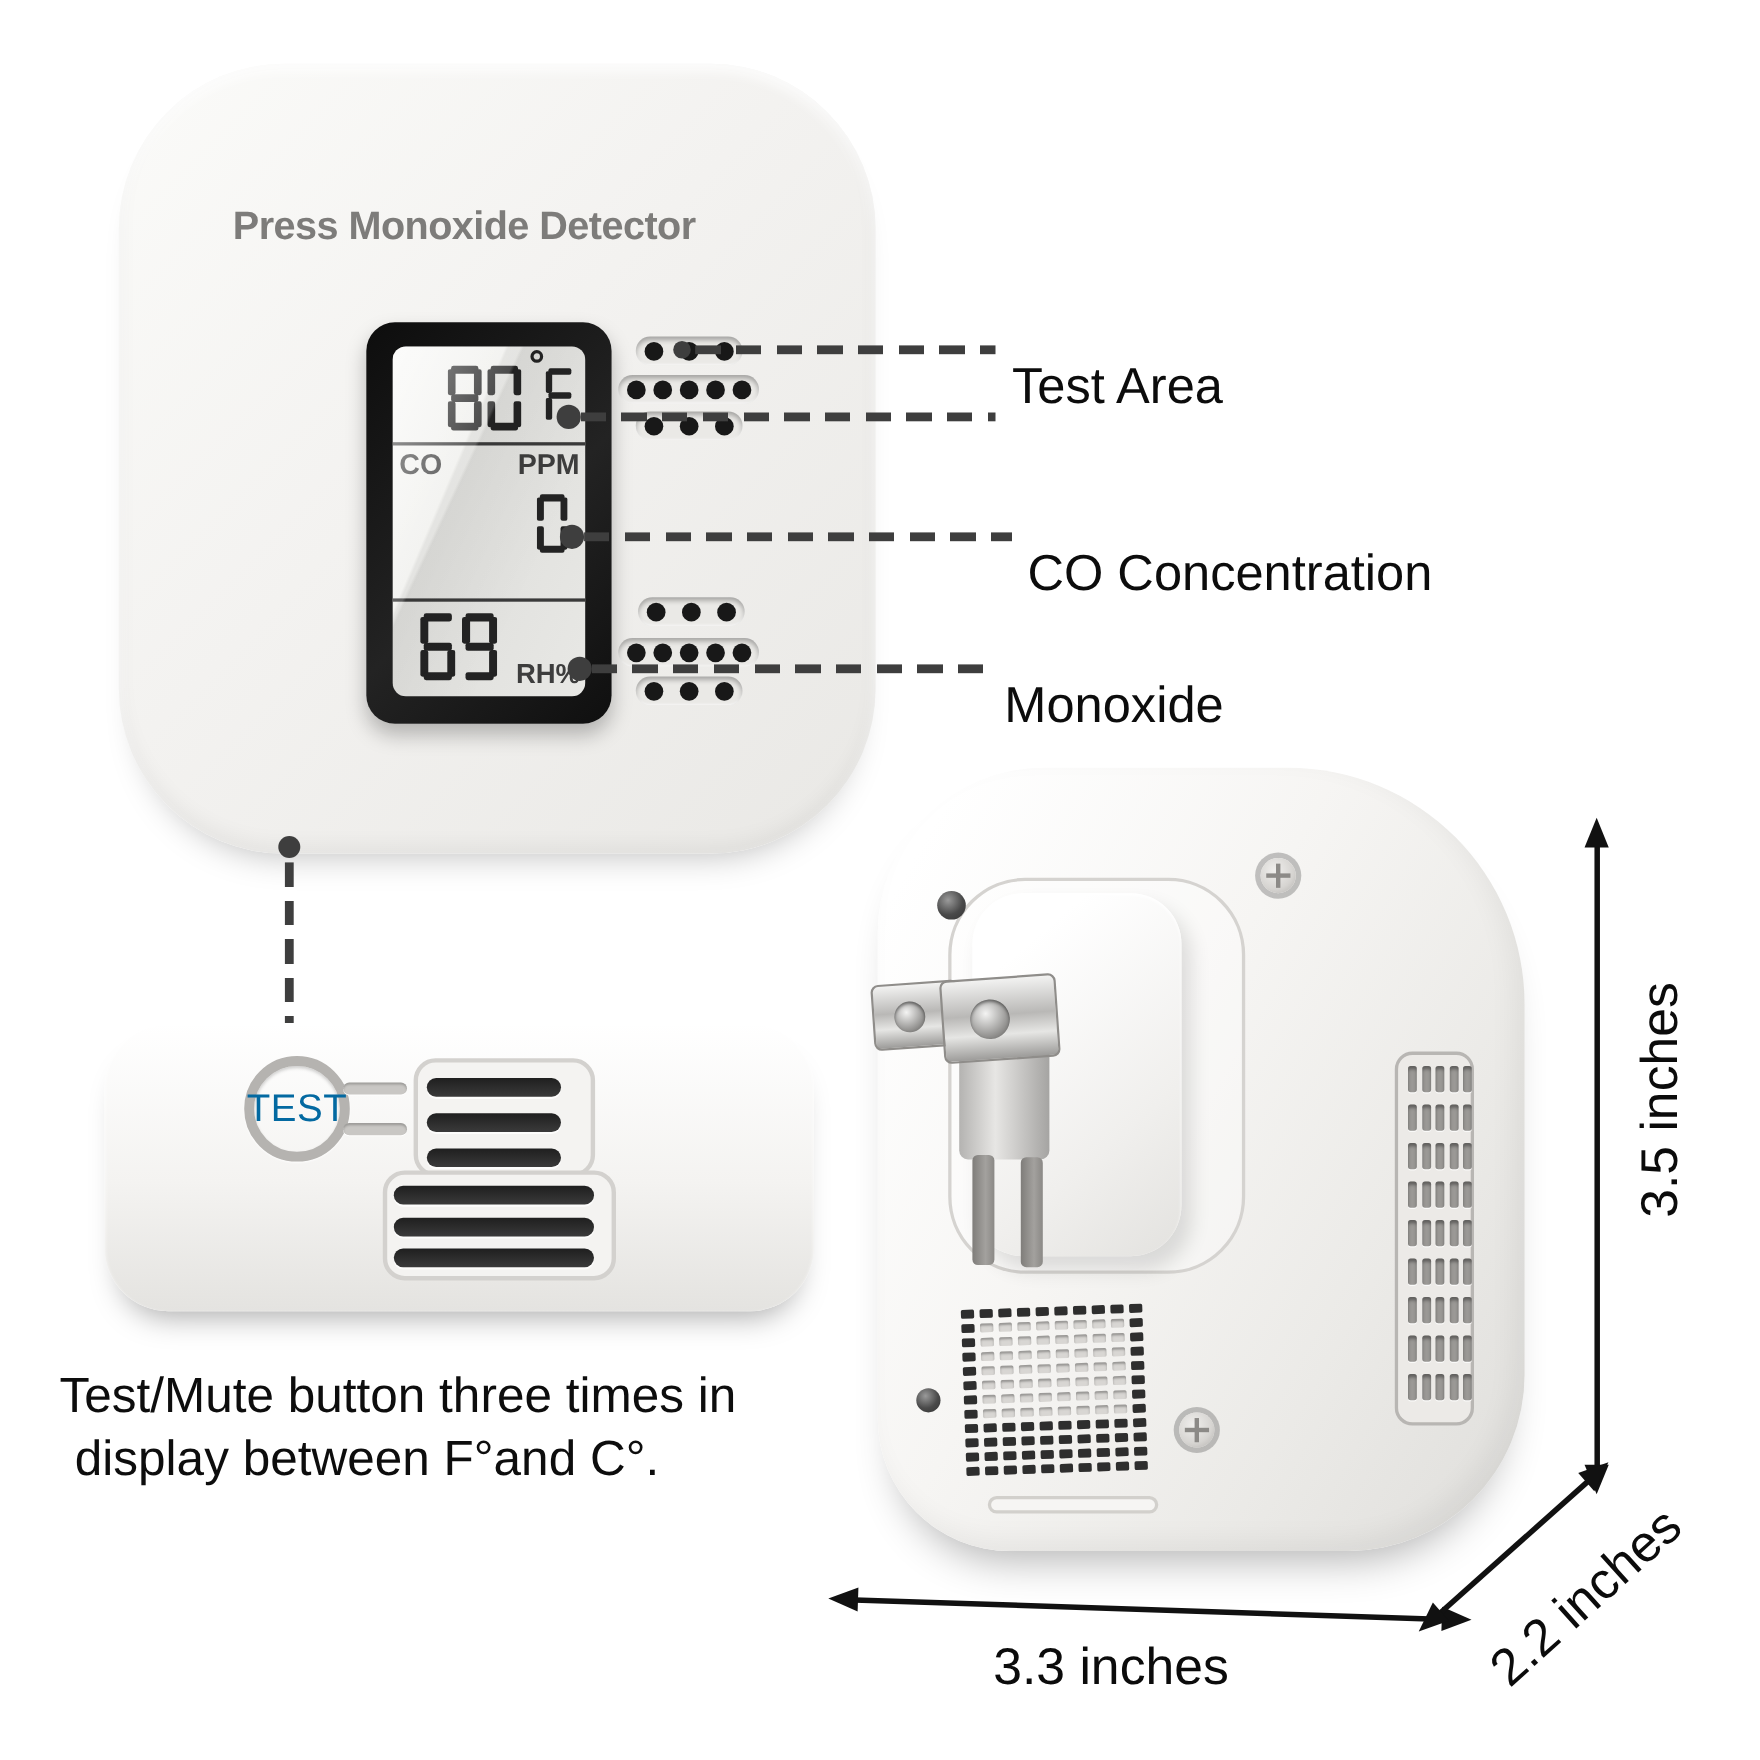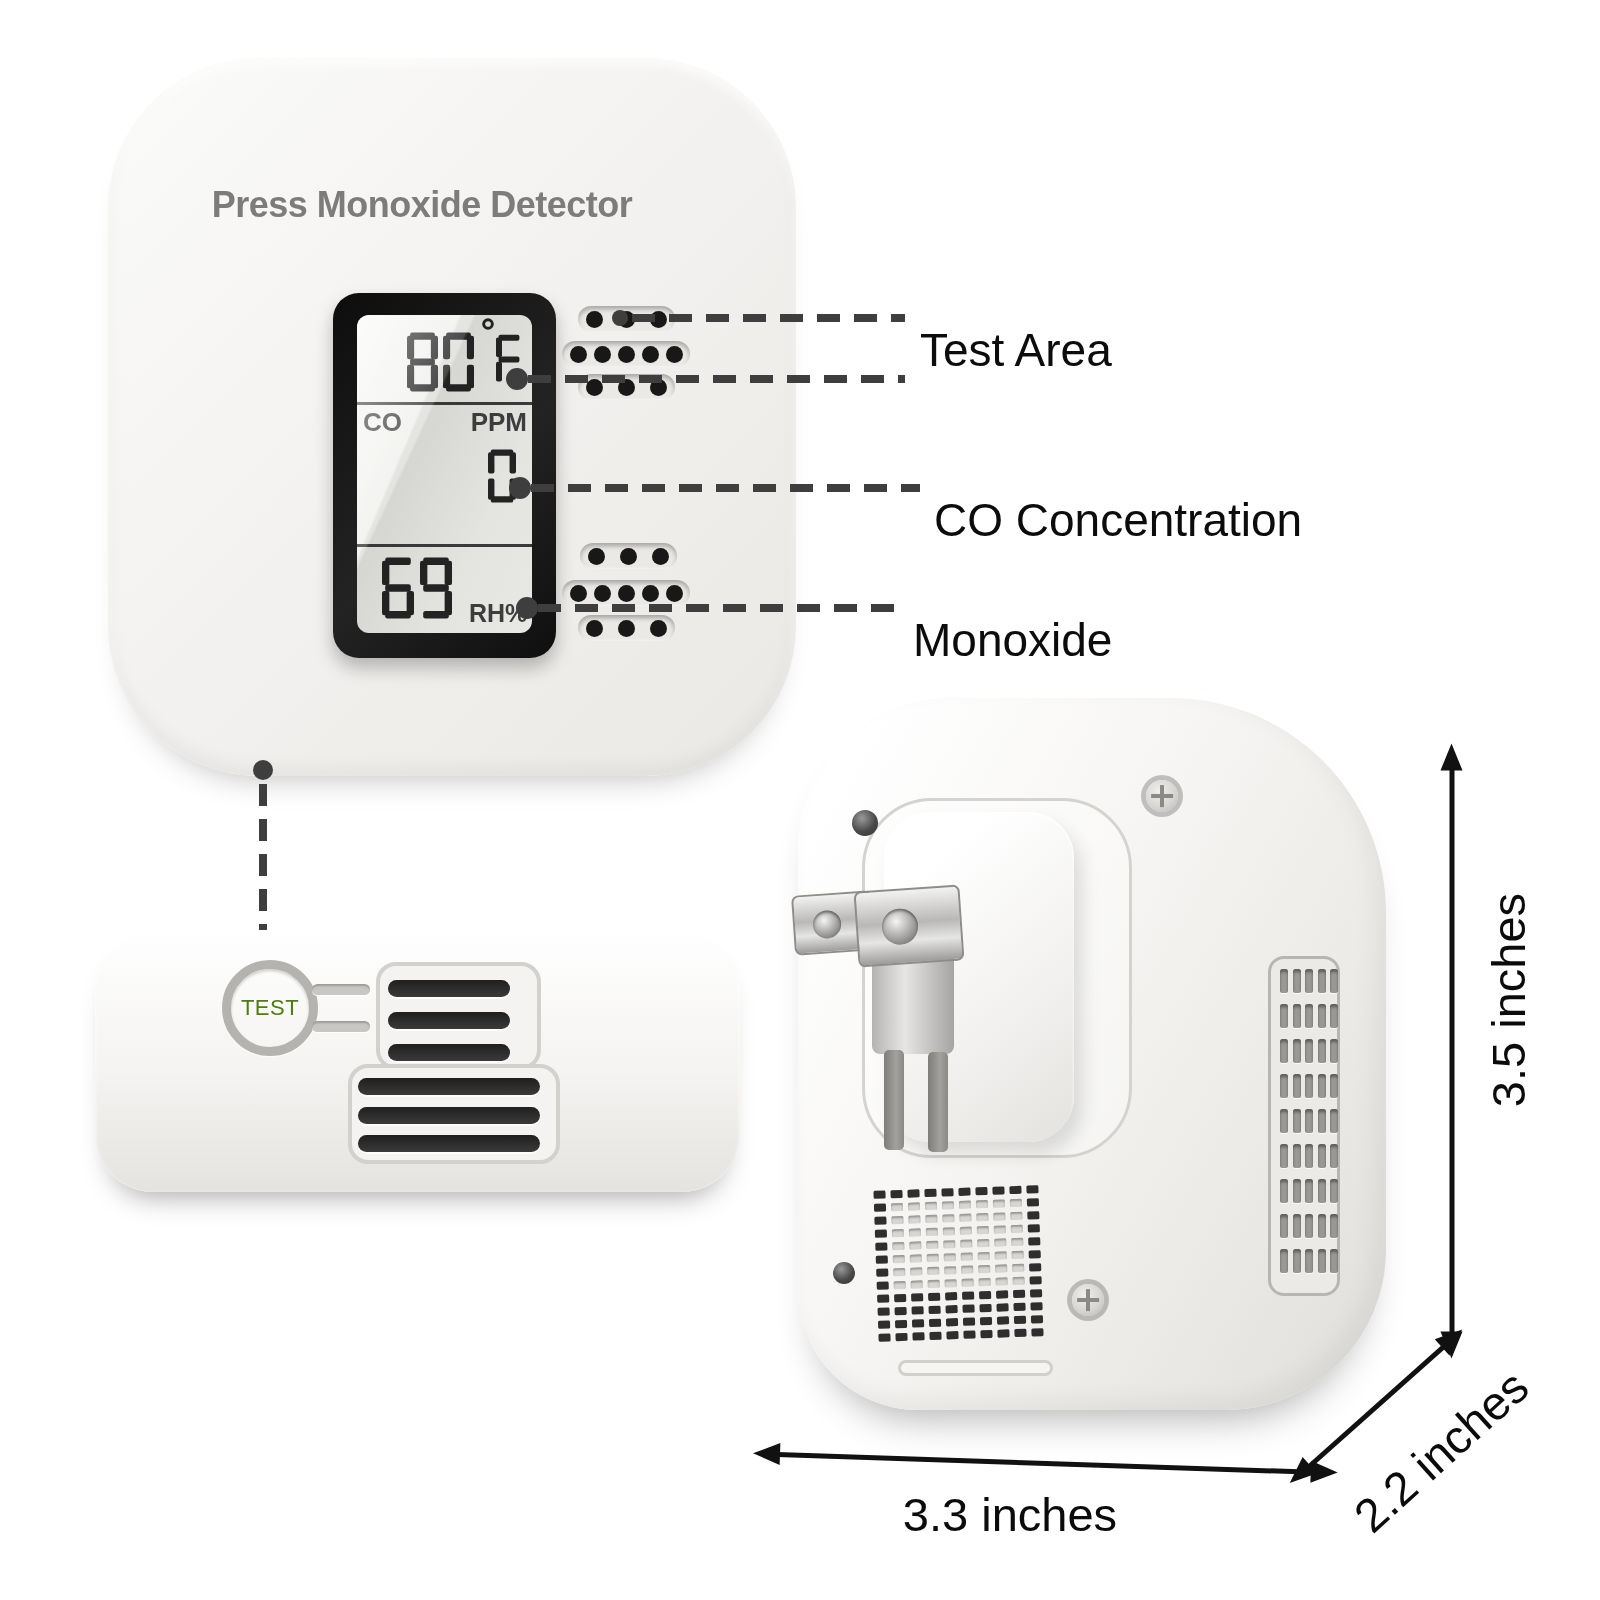--- a/index.html
+++ b/index.html
@@ -62,21 +62,21 @@
     position:absolute;left:95px;top:930px;width:645px;height:262px;border-radius:58px;
     background:linear-gradient(180deg,#ffffff 0%,#f4f3f1 55%,#e4e3e0 100%);
     box-shadow:0 20px 28px -16px rgba(0,0,0,.35), inset 0 2px 4px rgba(255,255,255,.9);
   }
   .test-ring{
     position:absolute;left:222px;top:960px;width:96px;height:96px;border-radius:50%;
     border:9px solid #b5b3b0;box-sizing:border-box;
     box-shadow:inset 0 2px 3px rgba(0,0,0,.18), 0 1px 2px rgba(255,255,255,.9);
     display:flex;align-items:center;justify-content:center;
   }
-  .test-label{font-size:22px;color:#4d7c0f;letter-spacing:.5px;}
+  .test-label{font-size:35px;color:#0369a1;letter-spacing:.5px;}
   .tine{position:absolute;height:11px;width:58px;border-radius:6px;background:#c9c7c4;
     box-shadow:inset 0 2px 2px rgba(0,0,0,.22), 0 1px 0 rgba(255,255,255,.9);}
   .vent-box{position:absolute;border:4px solid #d3d1ce;border-radius:20px;background:#f4f3f1;box-sizing:border-box;}
   .vent-slot{position:absolute;height:17px;border-radius:9px;background:linear-gradient(180deg,#1f1f1f 0%,#3a3a3a 100%);
     box-shadow:0 2px 0 rgba(255,255,255,.8);}
   
   .tip{position:absolute;left:54px;top:1240px;font-size:45px;line-height:57px;color:#0d0d0d;}
   .tip .l4{padding-left:14px;}
   
   .back-body{
@@ -273,20 +273,22 @@
   <div class="vent-box" style="left:376px;top:962px;width:165px;height:108px"></div>
   <div class="vent-box" style="left:348px;top:1064px;width:212px;height:100px"></div>
   <div class="vent-slot" style="left:388px;top:980px;width:122px"></div>
   <div class="vent-slot" style="left:388px;top:1012px;width:122px"></div>
   <div class="vent-slot" style="left:388px;top:1044px;width:122px"></div>
   <div class="vent-slot" style="left:358px;top:1078px;width:182px"></div>
   <div class="vent-slot" style="left:358px;top:1107px;width:182px"></div>
   <div class="vent-slot" style="left:358px;top:1135px;width:182px"></div>
 
   <div class="tip">
+    <div>Test/Mute button three times in</div>
+    <div class="l4">display between F°and C°.</div>
   </div>
 
   <div class="back-body"></div>
   <div class="plug-recess"></div>
   <div class="plug-block"></div>
   <div class="prong-slab"></div>
   <div class="stem" style="left:884px;top:1050px"></div>
   <div class="stem" style="left:928px;top:1052px"></div>
   <div class="prong" style="left:793px;top:893px;width:80px;height:60px;transform:rotate(-4deg)">
     <span class="hole" style="left:18px;top:15px;width:28px;height:28px"></span>

